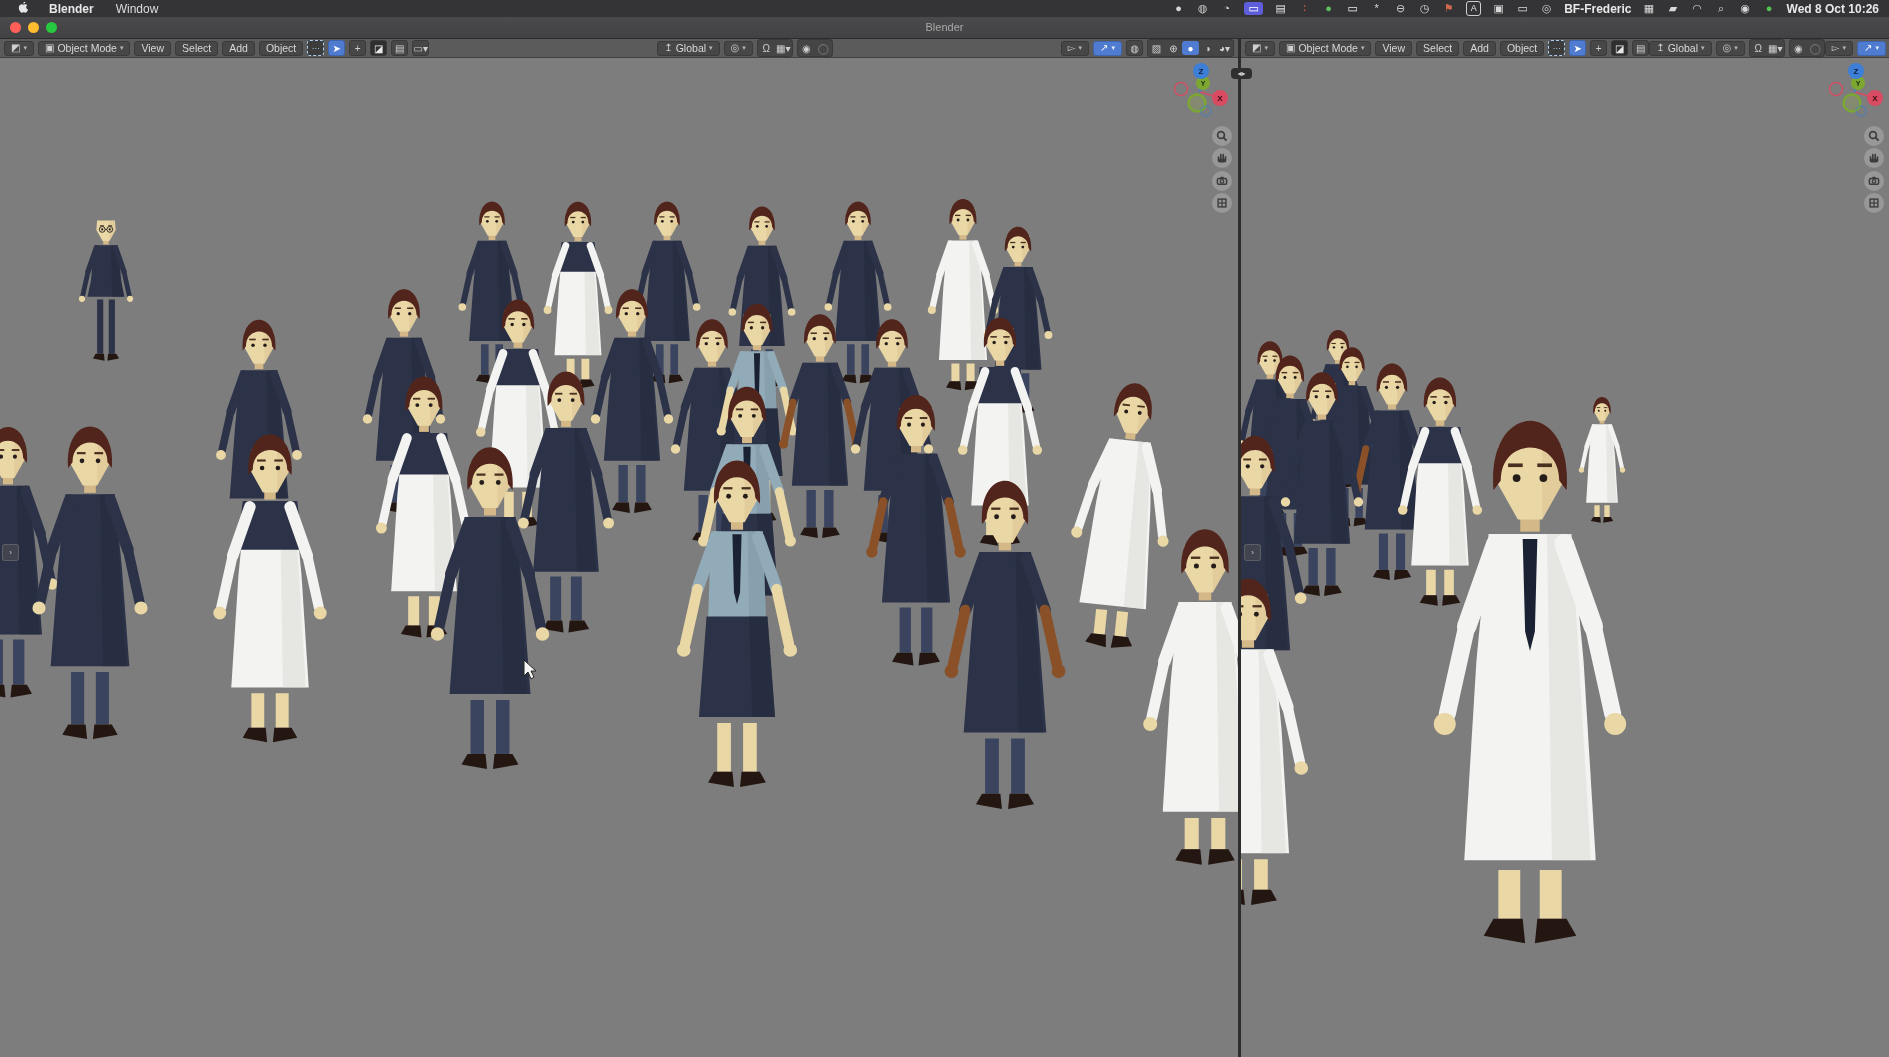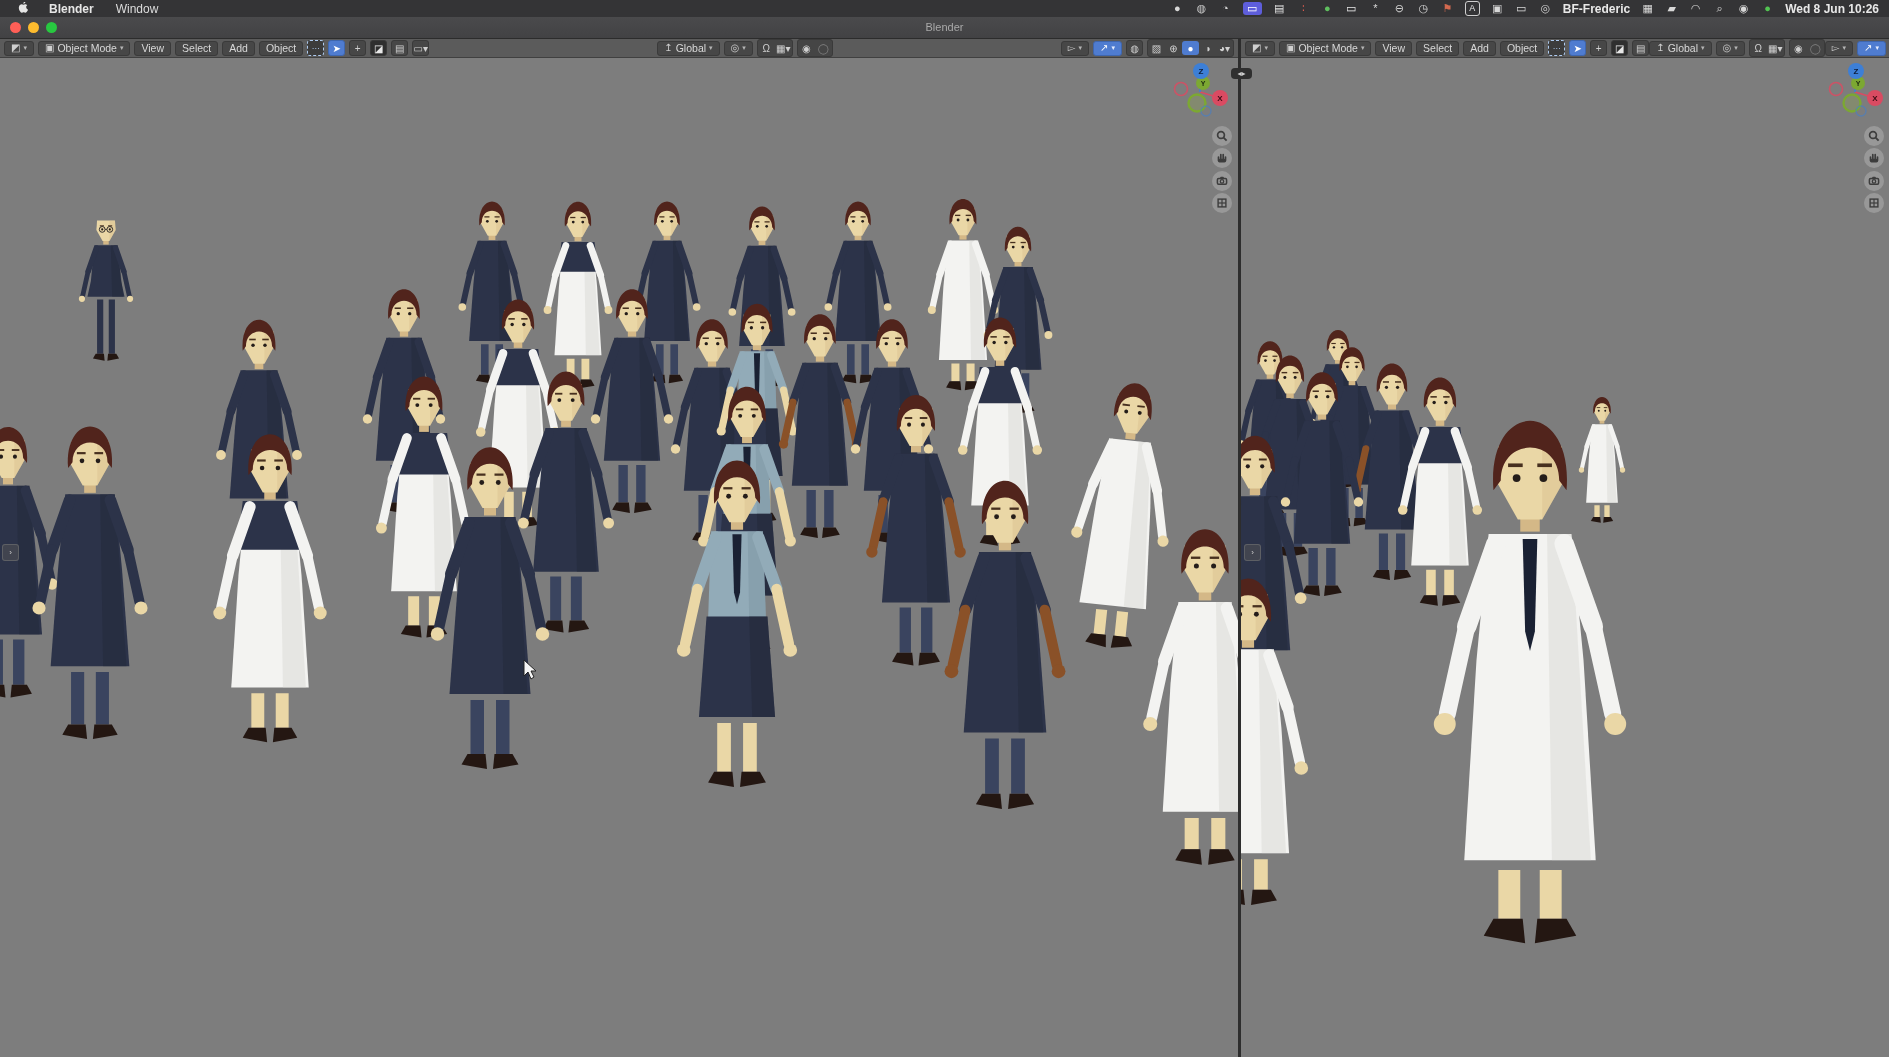--- a/index.html
+++ b/index.html
@@ -86,21 +86,21 @@
       </span>
     <span class="mb-user">BF-Frederic</span>
     <span id="mb-icons2" style="display: inline-flex; gap: 11px; align-items: center;">
         <span class="mb-icon" style="color: rgb(216, 216, 216);">▦</span>
         <span class="mb-icon" style="color: rgb(216, 216, 216);">▰</span>
         <span class="mb-icon" style="color: rgb(216, 216, 216);">◠</span>
         <span class="mb-icon" style="color: rgb(216, 216, 216);">⌕</span>
         <span class="mb-icon" style="color: rgb(216, 216, 216);">◉</span>
         <span class="mb-icon" style="color: rgb(82, 196, 82);">●</span>
       </span>
-    <span class="mb-clock">Wed 8 Jun 10:26</span>
+    <span class="mb-clock">Wed 8 Oct 10:26</span>
   </span>
 </div>
 
 <div class="titlebar">
   <div class="traffic">
     <div class="tl" style="background:#ff5f57"></div>
     <div class="tl" style="background:#febc2e"></div>
     <div class="tl" style="background:#28c840"></div>
   </div>
   <div class="win-title">Blender</div>

